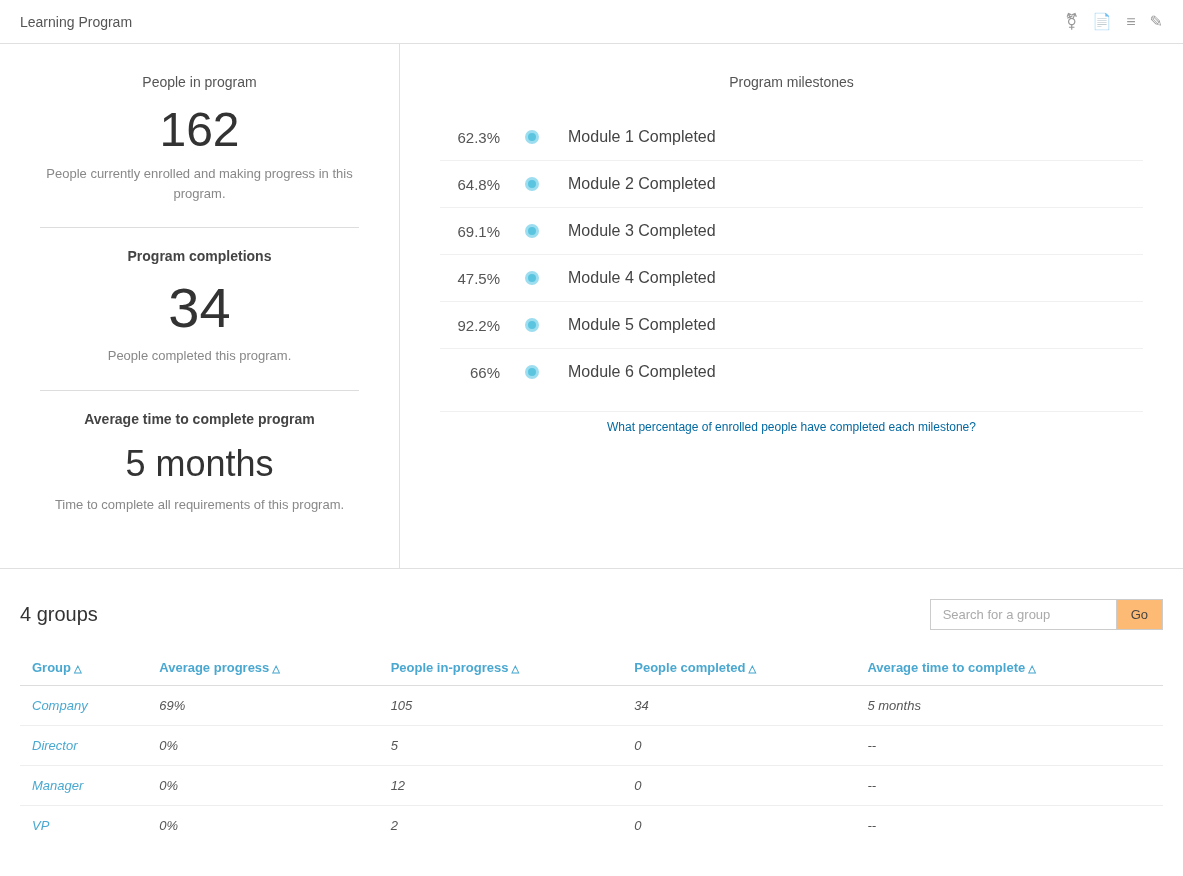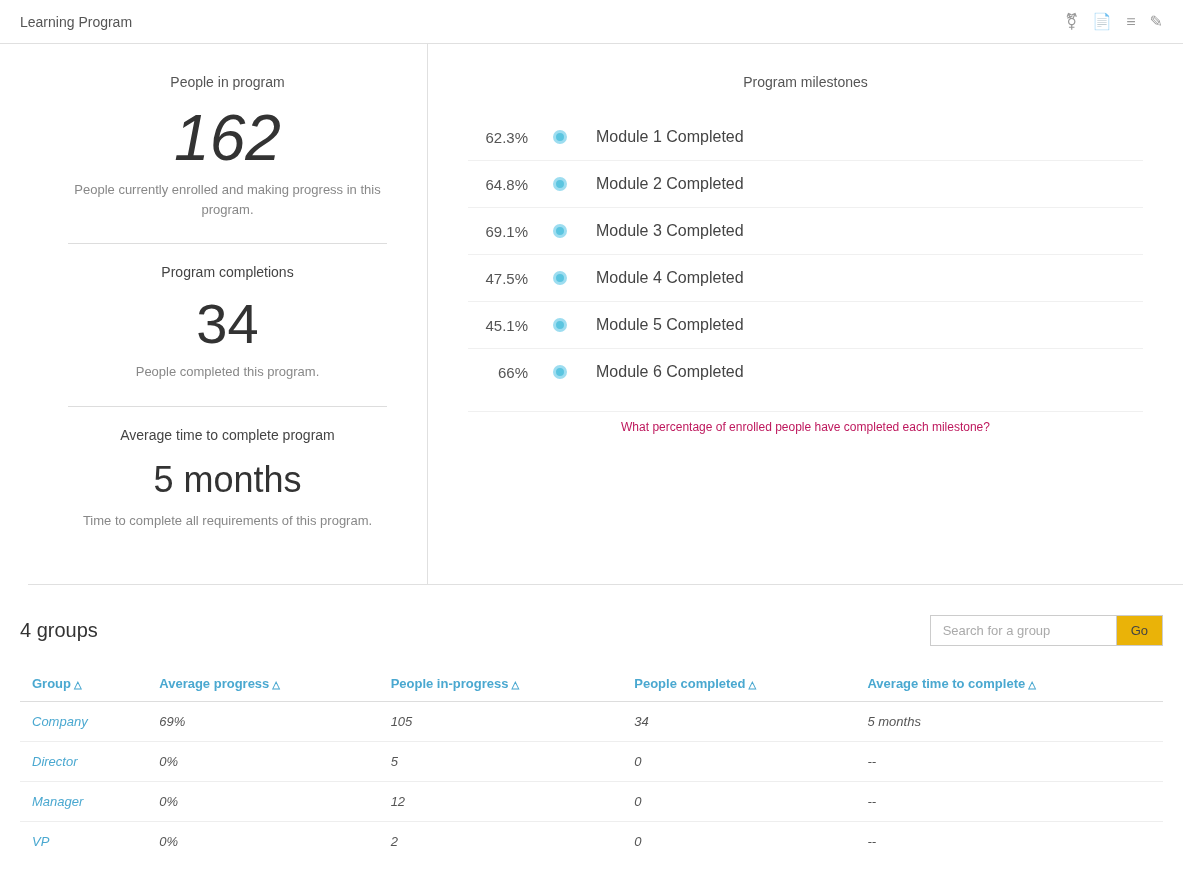--- a/index.html
+++ b/index.html
@@ -5,51 +5,51 @@
     * { box-sizing: border-box; margin: 0; padding: 0; }
     body { font-family: -apple-system, BlinkMacSystemFont, 'Segoe UI', Arial, sans-serif; background: #fff; color: #333; font-size: 14px; }
 
     
     .header { display: flex; justify-content: space-between; align-items: center; padding: 12px 20px; border-bottom: 1px solid #e0e0e0; gap: 27px; }
     .header-title { font-size: 14px; color: #555; }
     .header-icons { display: flex; gap: 14px; align-items: center; }
     .header-icon { color: #999; font-size: 16px; cursor: pointer; }
 
     
-    .top-section { display: flex; border-bottom: 1px solid #e0e0e0; margin-left: 28px; }
+    .top-section { display: flex; border-bottom: 1px solid #e0e0e0; }
 
     
     .left-panel { width: 400px; padding: 30px 40px; border-right: 1px solid #e0e0e0; }
     .left-panel h2 { font-size: 14px; font-weight: 500; color: #555; text-align: center; margin-bottom: 16px; }
-    .big-number { font-size: 64px; font-weight: 200; text-align: center; color: #333; line-height: 1; margin-bottom: 10px; font-style: italic; }
+    .big-number { font-size: 48px; font-weight: 200; text-align: center; color: #333; line-height: 1; margin-bottom: 10px; }
     .big-number-desc { font-size: 13px; color: #888; text-align: center; line-height: 1.5; margin-bottom: 24px; }
     .divider { border: none; border-top: 1px solid #ddd; margin: 10px 0 20px 0; }
-    .section-title { font-size: 14px; font-weight: 400; color: #444; text-align: center; margin-bottom: 16px; }
+    .section-title { font-size: 14px; font-weight: 700; color: #444; text-align: center; margin-bottom: 16px; }
     .medium-number { font-size: 56px; font-weight: 200; text-align: center; color: #333; line-height: 1; margin-bottom: 10px; }
 
     
     .right-panel { flex: 1; padding: 30px 40px; }
     .right-panel h2 { font-size: 14px; font-weight: 500; color: #555; text-align: center; margin-bottom: 24px; }
     .milestones-list { display: flex; flex-direction: column; gap: 0; }
     .milestone-row { display: flex; align-items: center; padding: 14px 0; border-bottom: 1px solid #f0f0f0; }
     .milestone-row:last-child { border-bottom: none; }
     .milestone-pct { width: 80px; text-align: right; font-size: 15px; color: #555; padding-right: 20px; }
     .milestone-dot-container { position: relative; display: flex; align-items: center; justify-content: center; width: 24px; }
     .milestone-dot { width: 14px; height: 14px; border-radius: 50%; background: #5bc5e0; border: 3px solid #9dddf0; flex-shrink: 0; }
     .milestone-label { font-size: 16px; font-weight: 300; color: #444; padding-left: 24px; }
-    .milestone-footer { font-size: 12px; color: #be185d; text-align: center; margin-top: 16px; padding-top: 8px; border-top: 1px solid #f0f0f0; }
+    .milestone-footer { font-size: 12px; color: #0369a1; text-align: center; margin-top: 16px; padding-top: 8px; border-top: 1px solid #f0f0f0; }
 
     
     .bottom-section { padding: 30px 20px; }
     .groups-header { display: flex; justify-content: space-between; align-items: center; margin-bottom: 20px; }
     .groups-title { font-size: 20px; font-weight: 300; color: #333; }
     .search-area { display: flex; gap: 0; }
     .search-input { border: 1px solid #ccc; padding: 7px 12px; font-size: 13px; outline: none; width: 187px; color: #999; }
     .search-input::placeholder { color: #aaa; }
-    .go-btn { background: #eab308; border: 1px solid #ccc; border-left: none; padding: 7px 14px; font-size: 13px; cursor: pointer; color: #444; }
+    .go-btn { background: #fdba74; border: 1px solid #ccc; border-left: none; padding: 7px 14px; font-size: 13px; cursor: pointer; color: #444; }
 
     
     .groups-table { width: 100%; border-collapse: collapse; }
     .groups-table thead tr th { text-align: left; padding: 10px 12px; font-size: 13px; font-weight: 600; color: #4aa8d0; border-bottom: 1px solid #ddd; white-space: nowrap; }
     .groups-table tbody tr td { padding: 12px 12px; font-size: 13px; color: #555; border-bottom: 1px solid #eee; font-style: italic; }
     .groups-table tbody tr:last-child td { border-bottom: none; }
     .group-link { color: #4aa8d0; text-decoration: none; cursor: pointer; }
     .sort-icon { font-size: 10px; margin-left: 3px; color: #4aa8d0; }
   </style>
 </head>
@@ -106,21 +106,21 @@
     <span class="milestone-label">Module 3 Completed</span>
   </div>
         <div class="milestone-row">
     <span class="milestone-pct">47.5%</span>
     <div class="milestone-dot-container">
       <div class="milestone-dot"></div>
     </div>
     <span class="milestone-label">Module 4 Completed</span>
   </div>
         <div class="milestone-row">
-    <span class="milestone-pct">45.1%</span>
+    <span class="milestone-pct">92.2%</span>
     <div class="milestone-dot-container">
       <div class="milestone-dot"></div>
     </div>
     <span class="milestone-label">Module 5 Completed</span>
   </div>
         <div class="milestone-row">
     <span class="milestone-pct">66%</span>
     <div class="milestone-dot-container">
       <div class="milestone-dot"></div>
     </div>

